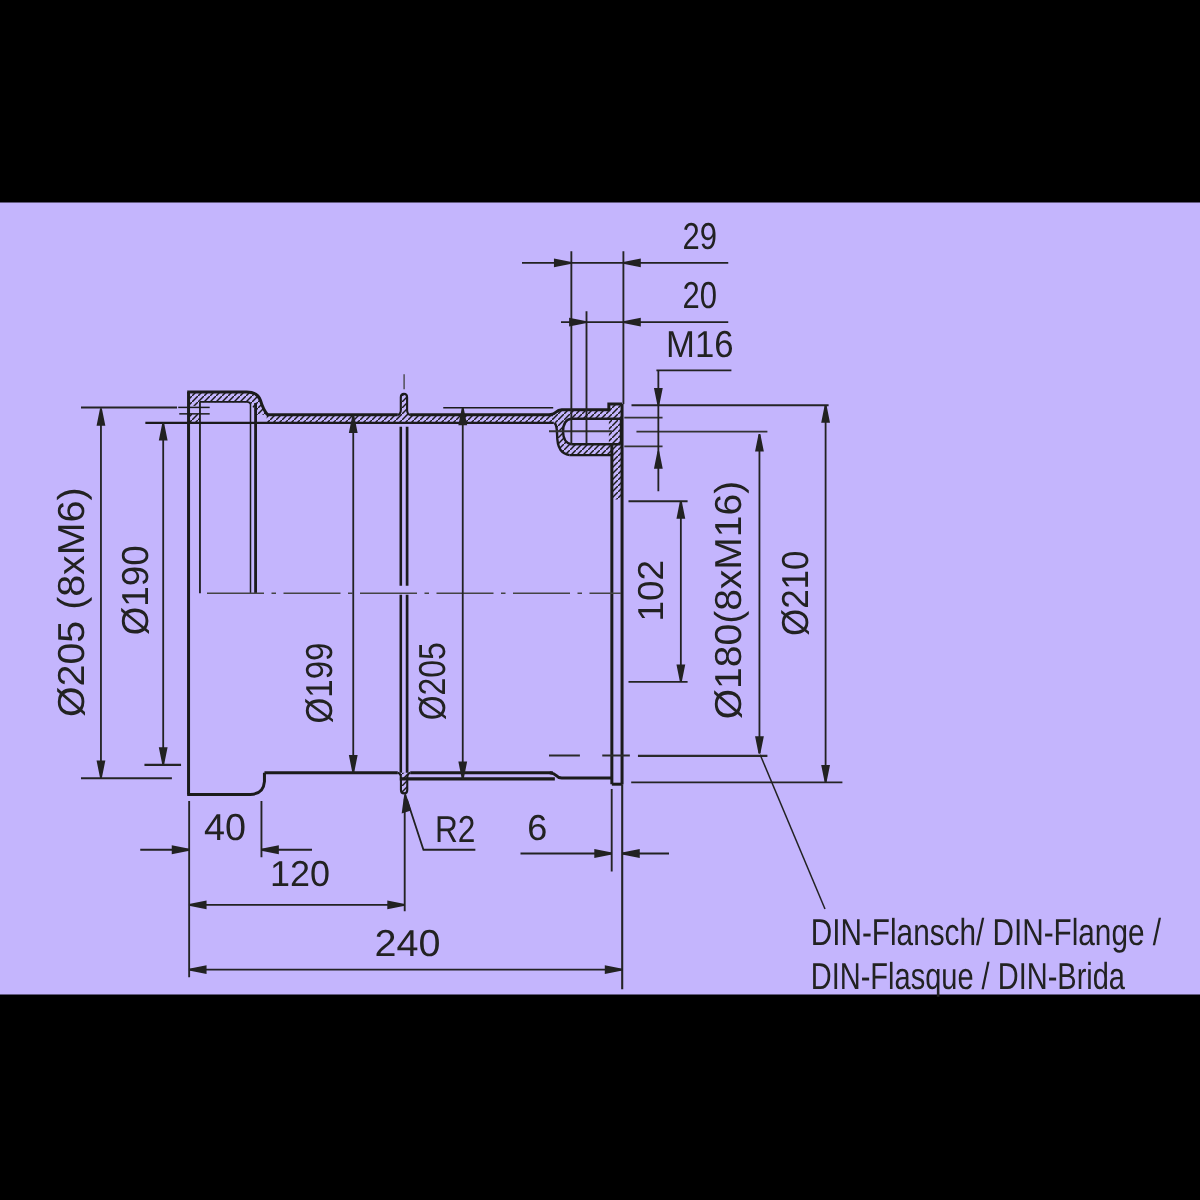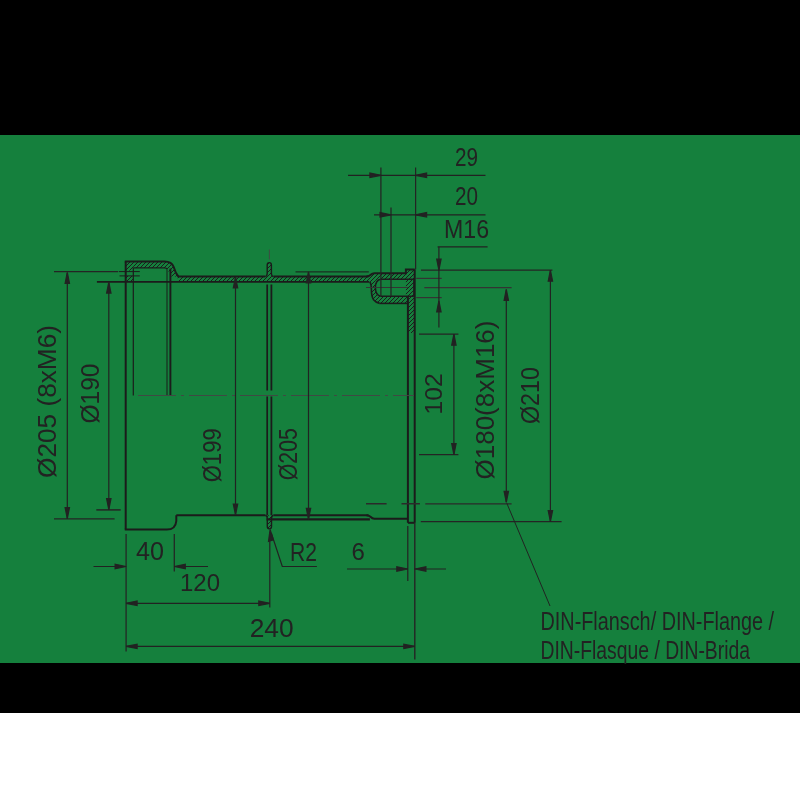--- a/index.html
+++ b/index.html
@@ -1,16 +1,16 @@
 <!DOCTYPE html>
 <html><head>
 <meta charset="utf-8">
 <style>
   html,body{margin:0;padding:0;background:#fff;}
-  .page{position:relative;width:800px;height:713px;overflow:hidden;background:#15803d;
+  .page{position:relative;width:800px;height:800px;overflow:hidden;background:#c4b5fd;
         font-family:"Liberation Sans", sans-serif;}
   svg text{font-family:"Liberation Sans", sans-serif;fill:#222;}
 </style>
 </head>
 <body>
 <div class="page">
 
 <div style="position:absolute;left:0;top:0;width:800px;height:135px;background:#000;"></div>
 
 <div style="position:absolute;left:0;top:663px;width:800px;height:137px;background:#000;"></div>

